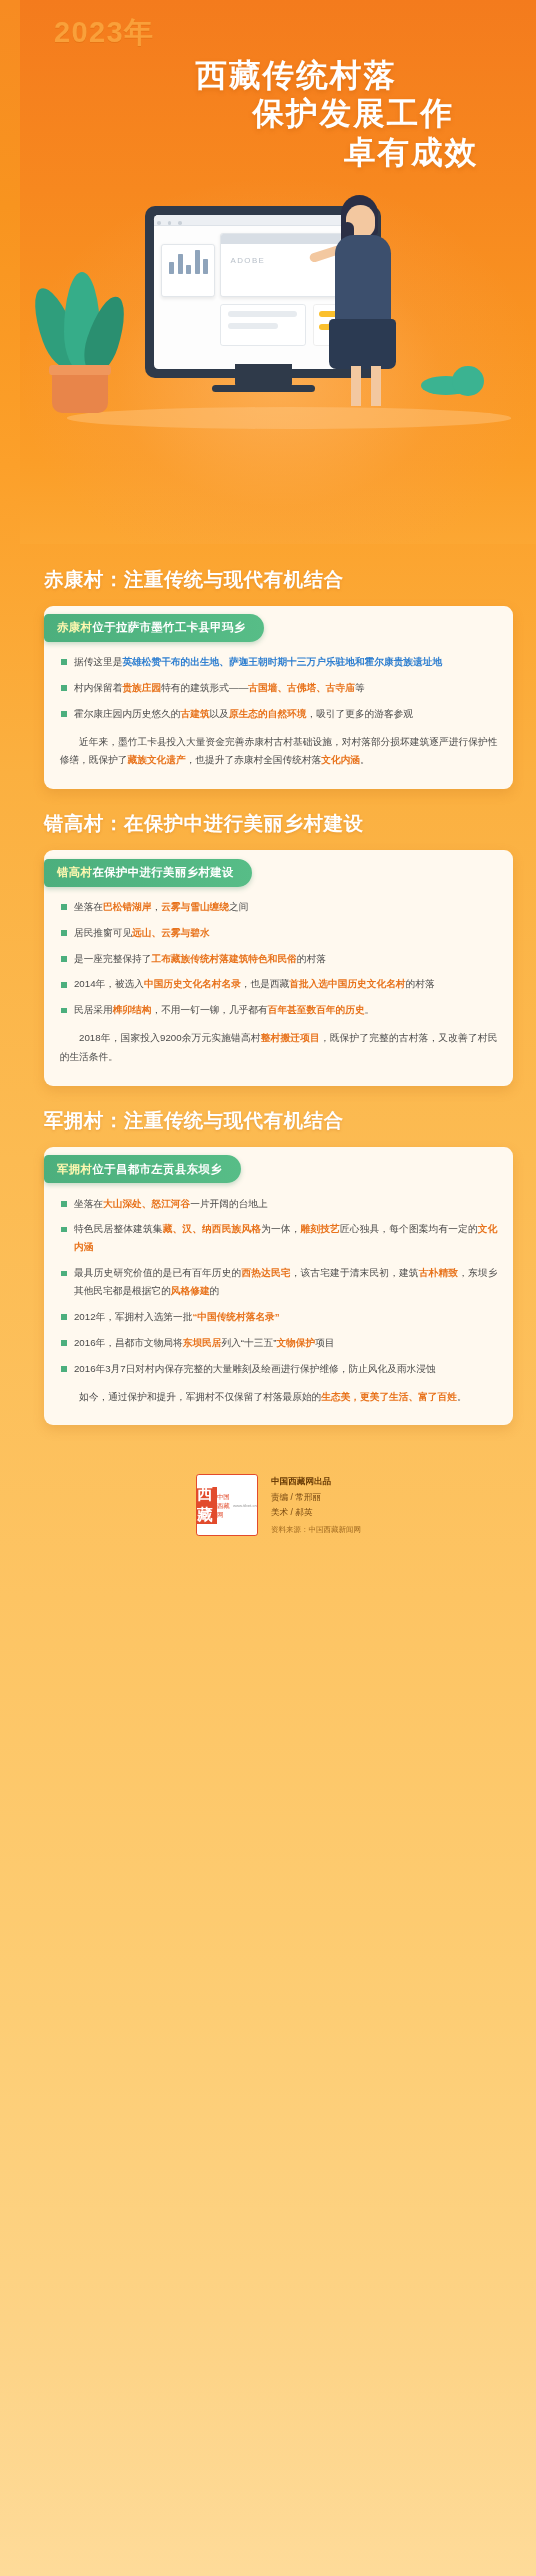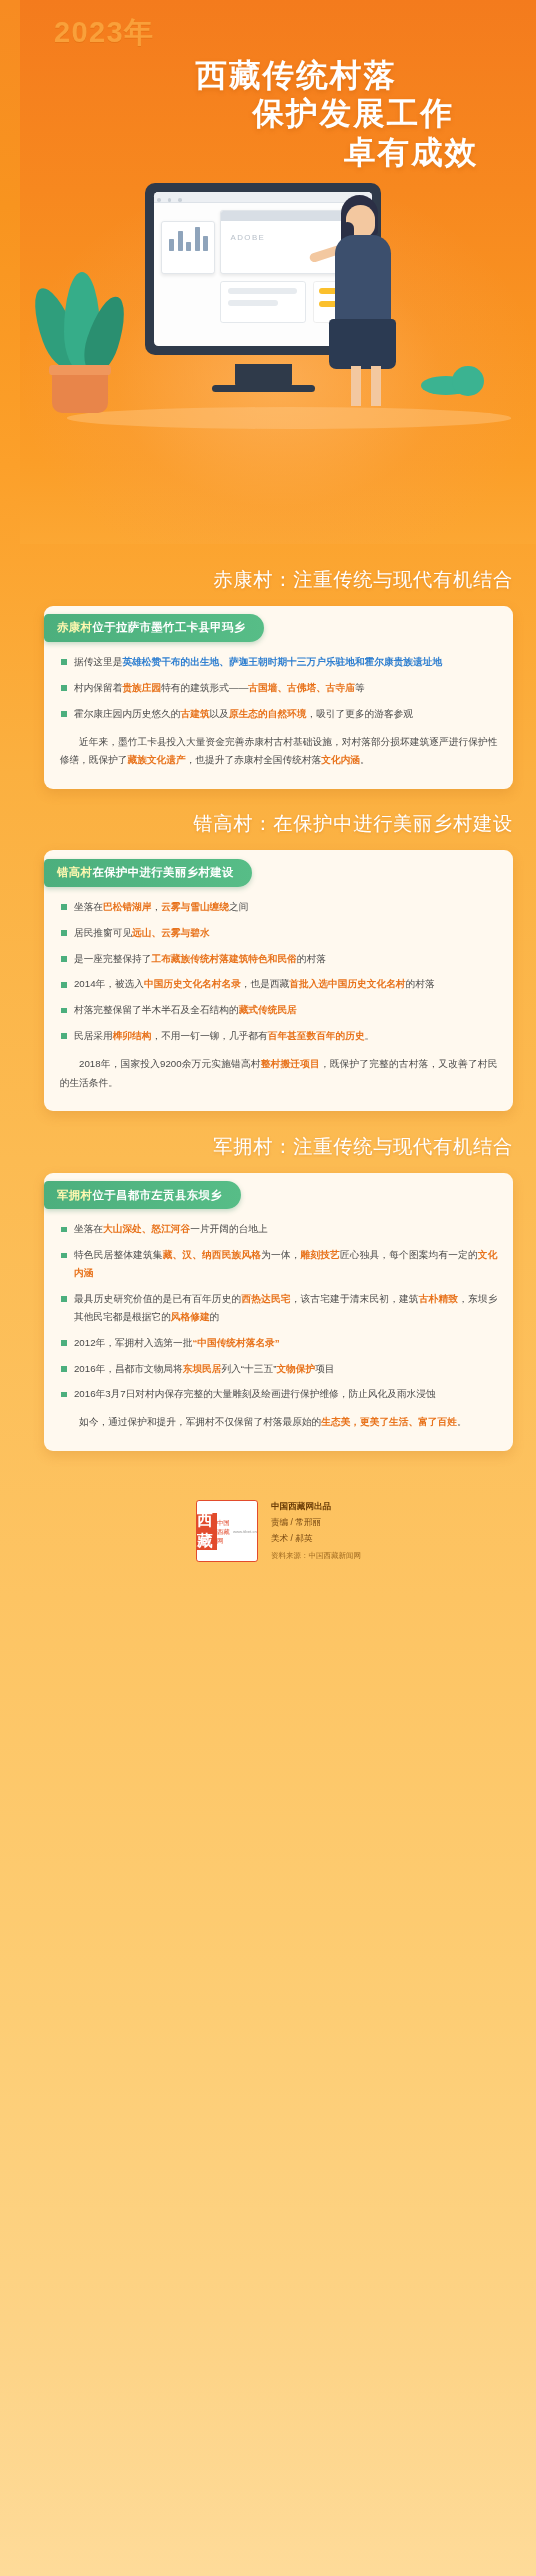--- a/index.html
+++ b/index.html
@@ -64,21 +64,21 @@
 
   
   .illo {
     position: absolute;
     left: 0; top: 179px;
     width: 537px; height: 315px;
     z-index: 2;
   }
   .monitor {
     position: absolute;
-    left: 125px; top: 4px;
+    left: 125px; top: 27px;
     width: 236px; height: 172px;
     background: #2f3a4a;
     border-radius: 10px;
     padding: 8.6px;
   }
   .screen {
     width: 100%; height: 100%;
     background: #fdfdfd;
     border-radius: 4.3px;
     position: relative;
@@ -137,23 +137,23 @@
   .grass.g1 { left: 401px; top: 197px; width: 50px; height: 18.6px;}
   .grass.g2 { left: 432px; top: 187px; width: 31.5px; height: 30px;}
   .ground {
     position: absolute; left: 50%; top: 228px; transform: translateX(-50%);
     width: 444px; height: 21.5px; background: rgba(255,200,130,0.45); border-radius: 50%;
   }
 
   
   .section { padding: 0 24px; }
   .section-title {
-    text-align: right;
+    text-align: left;
     font-size: 19.3px;
-    font-weight: normal;
+    font-weight: bold;
     color: #ffffff;
     letter-spacing: 0.7px;
     margin: 21.5px 0 13px;
     text-shadow: 0 1.4px 2.9px rgba(190,95,15,0.3);
   }
   .card {
     background: #fff9ef;
     border-radius: 9px;
     padding: 15.7px 15.7px 18.6px;
     box-shadow: 0 4.3px 11.4px rgba(180,95,20,0.18);
@@ -324,21 +324,20 @@
     <div class="section-title">错高村：在保护中进行美丽乡村建设</div>
     <div class="card">
       <div class="ribbon">
         <span class="vname">错高村</span><span>在保护中进行美丽乡村建设</span>
       </div>
       <ul class="bullets">
         <li>坐落在<span class="hl">巴松错湖岸</span>，<span class="hl">云雾与雪山缠绕</span>之间</li>
         <li>居民推窗可见<span class="hl">远山、云雾与碧水</span></li>
         <li>是一座完整保持了<span class="hl">工布藏族传统村落建筑特色和民俗</span>的村落</li>
         <li>2014年，被选入<span class="hl">中国历史文化名村名录</span>，也是西藏<span class="hl">首批入选中国历史文化名村</span>的村落</li>
-        <li>村落完整保留了半木半石及全石结构的<span class="hl">藏式传统民居</span></li>
         <li>民居采用<span class="hl">榫卯结构</span>，不用一钉一铆，几乎都有<span class="hl">百年甚至数百年的历史</span>。</li>
       </ul>
       <div class="para">2018年，国家投入9200余万元实施错高村<span class="hl">整村搬迁项目</span>，既保护了完整的古村落，又改善了村民的生活条件。</div>
     </div>
   </div>
 
   <div class="section">
     <div class="section-title">军拥村：注重传统与现代有机结合</div>
     <div class="card">
       <div class="ribbon">

